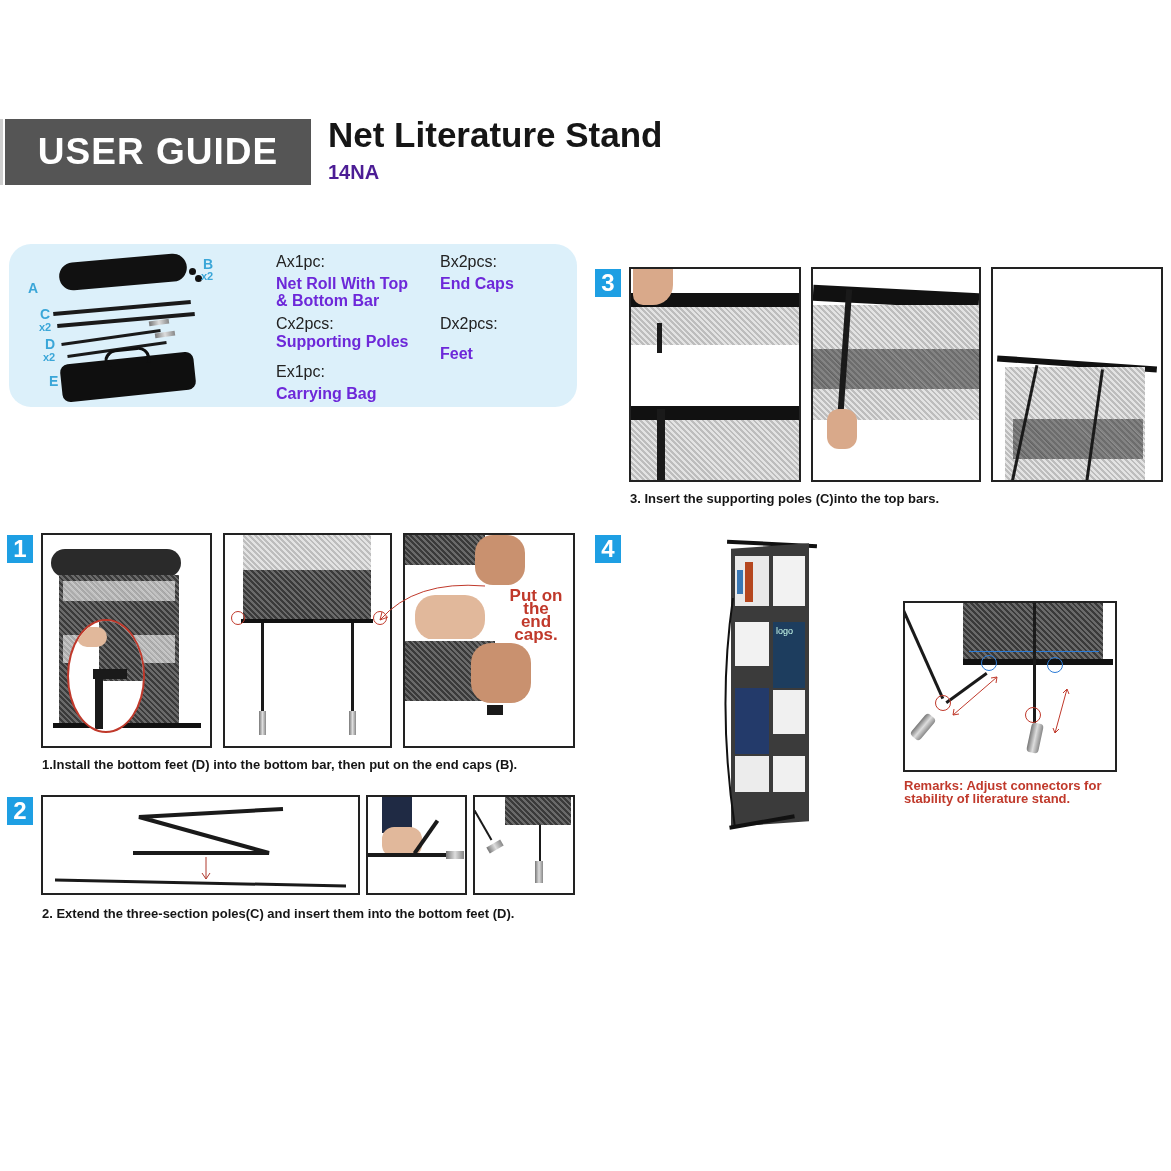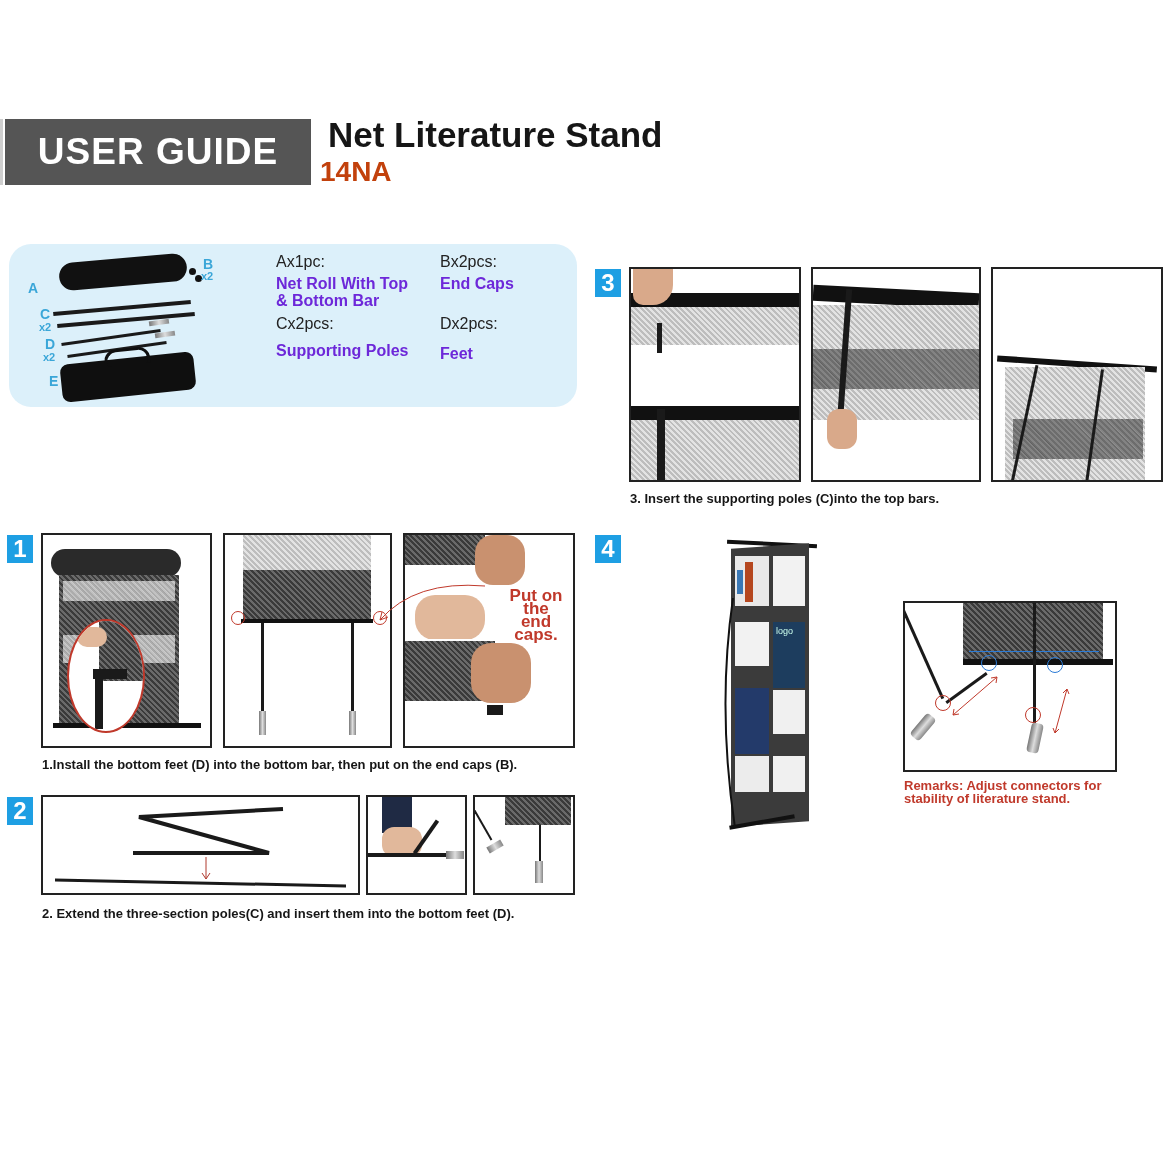--- a/index.html
+++ b/index.html
@@ -1,21 +1,21 @@
 <!DOCTYPE html>
 <html><head>
 <meta charset="utf-8">
 <style>
   html,body{margin:0;padding:0;background:#ffffff;}
   body{width:1171px;height:1171px;position:relative;overflow:hidden;font-family:"Liberation Sans",sans-serif;color:#111;}
   .abs{position:absolute;}
   .ug-box{left:5px;top:119px;width:306px;height:66px;background:#555555;color:#fff;font-weight:bold;font-size:37px;letter-spacing:1px;display:flex;align-items:center;justify-content:center;}
   .ug-left-line{left:0;top:119px;width:3px;height:66px;background:#cfcfcf;}
   .title{left:328px;top:116px;font-weight:bold;font-size:35px;color:#161616;line-height:38px;}
-  .model{left:320px;top:156px;font-weight:bold;font-size:28px;color:#c2410c;line-height:32px;}
+  .model{left:328px;top:156px;font-weight:bold;font-size:20px;color:#4c1d95;line-height:32px;}
 
   .parts{left:9px;top:244px;width:568px;height:163px;background:#dcf0fa;border-radius:22px;}
   .plabel{font-size:16px;color:#222;}
   .pname{font-size:16px;font-weight:bold;color:#6d28d9;line-height:17px;}
   .letter{color:#3aa6d8;font-weight:bold;font-size:14px;line-height:13px;}
   .letter small{font-size:11px;}
 
   .badge{width:26px;height:28px;background:#1e9fe3;color:#fff;font-weight:bold;font-size:24px;display:flex;align-items:center;justify-content:center;}
   .frame{border:2px solid #222;background:#fff;overflow:hidden;box-sizing:border-box;}
   .caption{font-size:13px;font-weight:bold;color:#161616;}
@@ -70,25 +70,29 @@
     <div class="plabel">Ax1pc:</div>
     <div class="pname" style="margin-top:4px;">Net Roll With Top</div>
     <div class="pname">&amp; Bottom Bar</div>
   </div>
   <div class="abs" style="left:431px;top:9px;width:120px;">
     <div class="plabel">Bx2pcs:</div>
     <div class="pname" style="margin-top:4px;">End Caps</div>
   </div>
   <div class="abs" style="left:267px;top:71px;width:160px;">
     <div class="plabel">Cx2pcs:</div>
-    <div class="pname" style="margin-top:9px;">Supporting Poles</div>
+    <div class="pname" style="margin-top:0;">Supporting Poles</div>
   </div>
   <div class="abs" style="left:431px;top:71px;width:120px;">
     <div class="plabel">Dx2pcs:</div>
     <div class="pname" style="margin-top:12px;">Feet</div>
+  </div>
+  <div class="abs" style="left:267px;top:119px;width:160px;">
+    <div class="plabel">Ex1pc:</div>
+    <div class="pname" style="margin-top:4px;">Carrying Bag</div>
   </div>
 </div>
 
 <div class="abs badge" style="left:595px;top:269px;">
   <span>3</span>
 </div>
 <div class="abs frame" style="left:629px;top:267px;width:172px;height:215px;">
   <div class="abs bar" style="left:0;top:24px;width:168px;height:14px;"></div>
   <div class="abs meshlight" style="left:0;top:38px;width:168px;height:38px;"></div>
   <div class="abs" style="left:0;top:76px;width:168px;height:60px;background:#fff;"></div>

